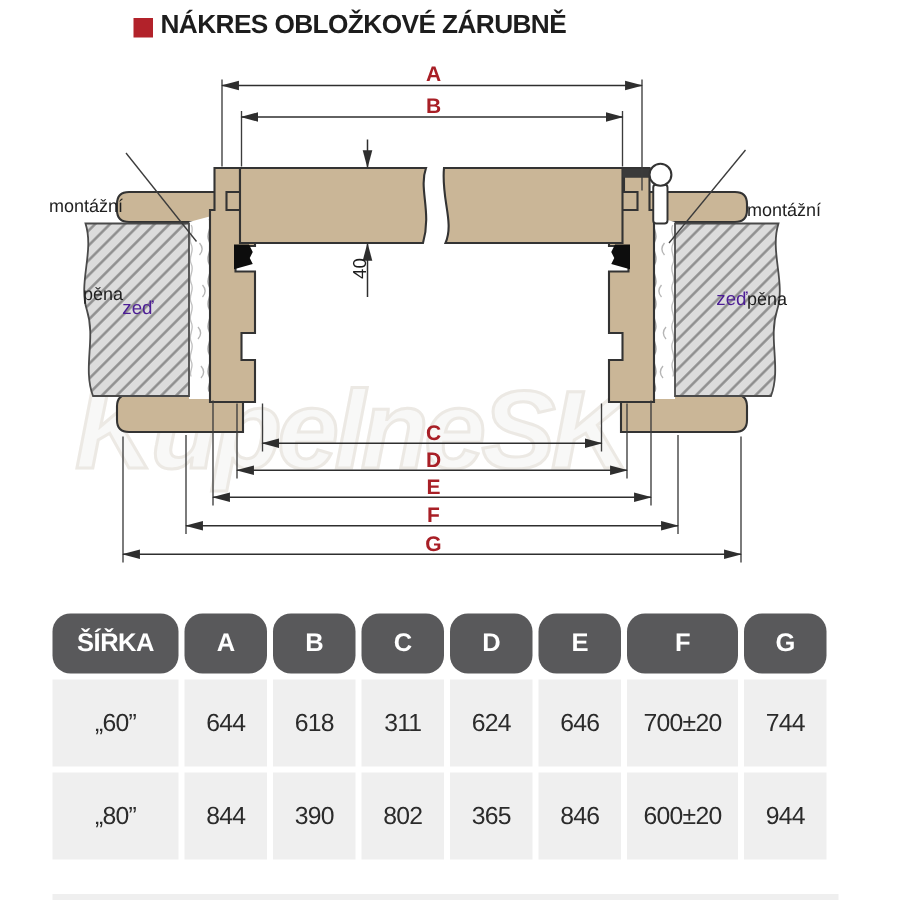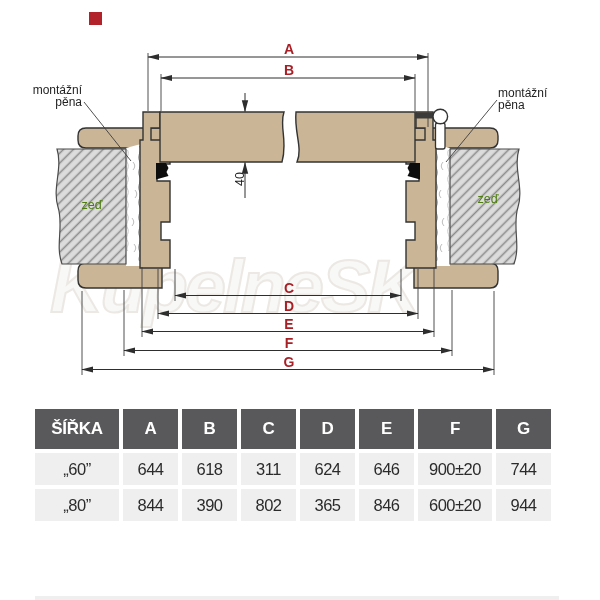--- a/index.html
+++ b/index.html
@@ -19,53 +19,54 @@
     position:absolute;left:50px;top:244px;width:520px;height:110px;
     font-size:74px;font-weight:bold;font-style:italic;letter-spacing:-3px;
     color:rgba(120,110,95,0.05);
     -webkit-text-stroke:2px #ece9e4;
     white-space:nowrap;z-index:1;
   }
   
   svg.drawing{position:absolute;left:0;top:0;z-index:2;}
   .overlay{position:absolute;z-index:3;color:#222222;}
   .lbl-foam{font-size:12px;line-height:12px;color:#1f1f1f;}
-  .lbl-foam span{display:block;}
+  .lbl-foam span{display:block;margin-top:47px;}
   .lbl-foam.left{left:12px;top:84px;width:70px;text-align:right;}
   .lbl-foam.right{left:498px;top:87px;width:72px;text-align:left;}
-  .lbl-zed{font-size:12.5px;width:40px;text-align:center;color:#4d7c0f;}
+  .lbl-zed{font-size:12.5px;width:40px;text-align:center;color:#4c1d95;}
   .lbl-zed.left{left:72px;top:198px;}
   .lbl-zed.right{left:468px;top:192px;}
   .lbl-40{
     left:226px;top:172px;width:28px;text-align:center;font-size:12.5px;
     transform:rotate(-90deg);transform-origin:center center;color:#1c1c1c;
   }
   .dim-letter{
     position:absolute;width:18px;text-align:center;z-index:3;
     font-size:14px;font-weight:bold;color:#a81f26;
   }
   
   .table-wrap{position:absolute;left:31px;top:405px;z-index:4;}
   table.dims{border-collapse:separate;border-spacing:4px 4px;}
   table.dims th{
     background:#59595b;color:#ffffff;font-size:17px;font-weight:bold;
-    height:40px;text-align:center;letter-spacing:-0.3px;padding:0 2px;
+    height:40px;text-align:center;letter-spacing:-0.3px;padding:0 2px;border-radius:12px;
   }
   table.dims td{
     background:#efefef;color:#2b2b2b;font-size:16.5px;height:24px;
-    text-align:center;letter-spacing:-0.5px;padding:4px 2px;
+    text-align:center;letter-spacing:-0.5px;padding:17px 2px;
   }
   .col-sirka{width:84px;} .col-std{width:55px;} .col-f{width:74px;} .col-g{width:55px;}
   .table-sliver{position:absolute;left:35px;top:596px;width:524px;height:4px;background:#efefef;z-index:4;}
 </style>
 </head>
 <body>
 
 <div class="title-row">
   <div class="title-bullet"></div>
+  <div class="title-text">NÁKRES OBLOŽKOVÉ ZÁRUBNĚ</div>
 </div>
 
 <div class="watermark">KúpelneSK</div>
 
 <svg class="drawing" width="600" height="402" viewBox="0 0 600 402" xmlns="http://www.w3.org/2000/svg">
   <defs>
     <pattern id="hatch" width="7" height="7" patternUnits="userSpaceOnUse" patternTransform="rotate(-45)">
       <rect width="7" height="7" fill="#dcdcdc"></rect>
       <line x1="0" y1="3.5" x2="7" y2="3.5" stroke="#8b8b8b" stroke-width="1.6"></line>
     </pattern>
@@ -185,21 +186,21 @@
       </tr>
     </thead>
     <tbody id="dims-body">
         <tr>
           <td>„60”</td>
           <td>644</td>
           <td>618</td>
           <td>311</td>
           <td>624</td>
           <td>646</td>
-          <td>900±20</td>
+          <td>700±20</td>
           <td>744</td>
         </tr>
         <tr>
           <td>„80”</td>
           <td>844</td>
           <td>390</td>
           <td>802</td>
           <td>365</td>
           <td>846</td>
           <td>600±20</td>

